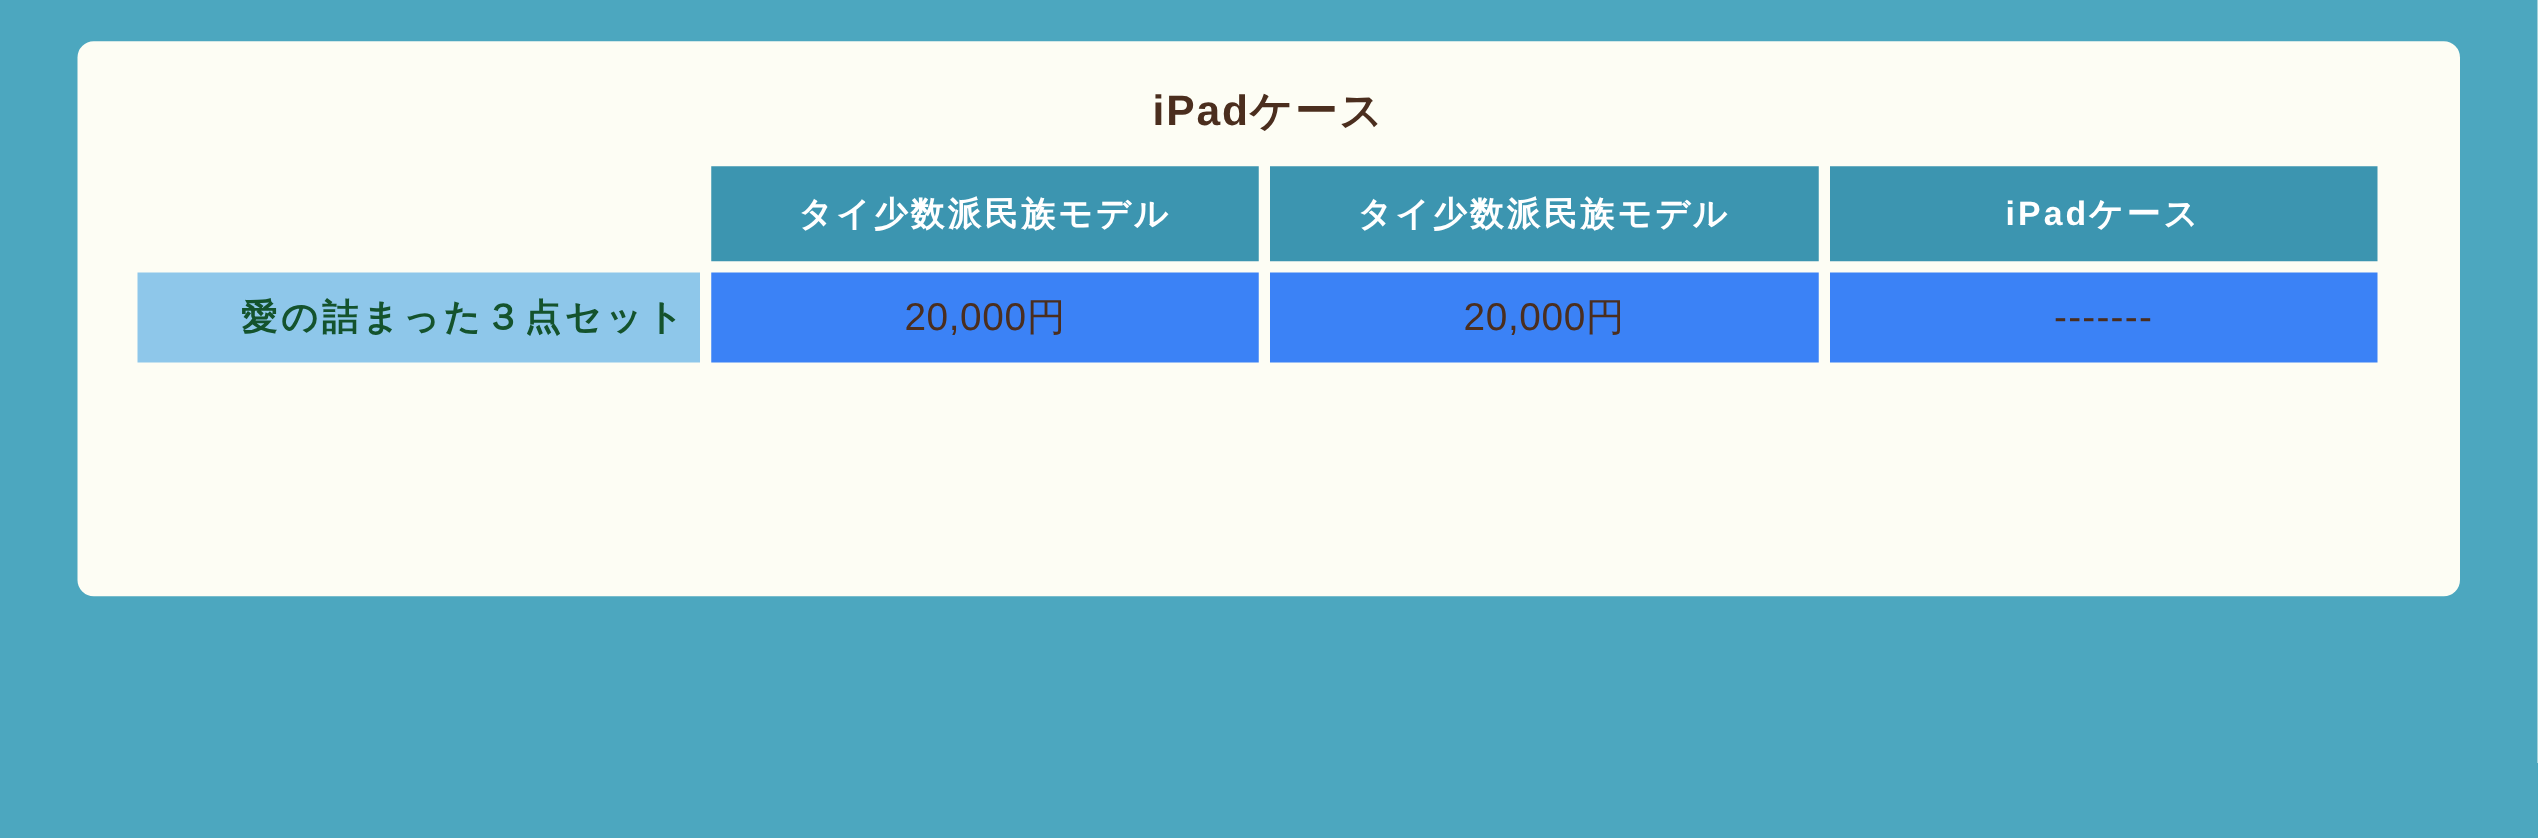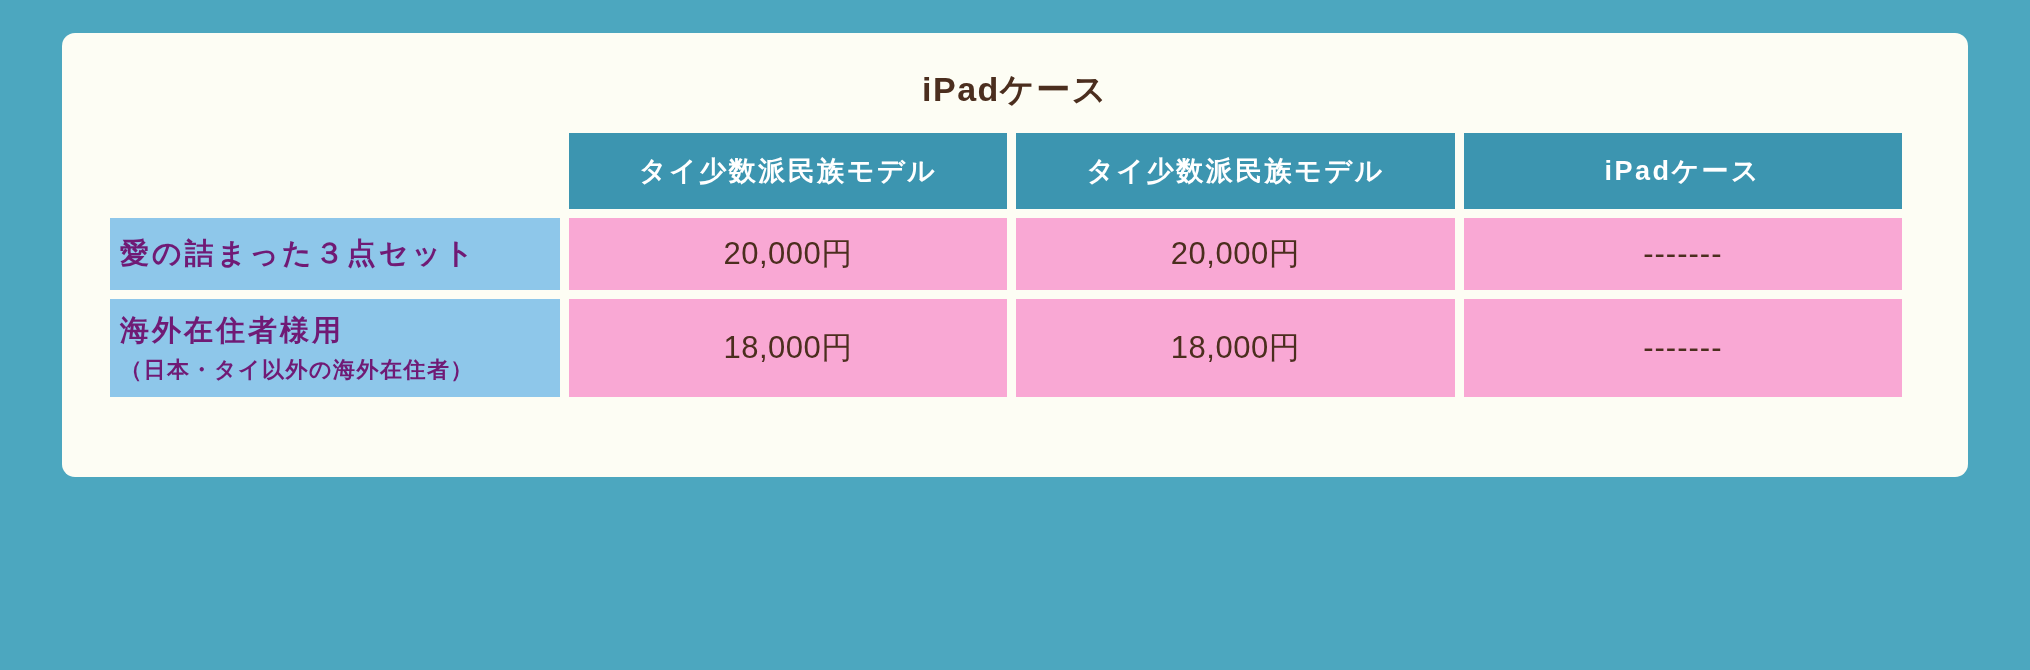--- a/index.html
+++ b/index.html
@@ -69,40 +69,40 @@
     letter-spacing: 2.5px;
     text-align: center;
     height: 66px;
     vertical-align: middle;
     white-space: nowrap;
     padding: 20px 6px;
   }
 
   .row-header {
     background: #8ec7ea;
-    color: #701a75;
+    color: #14532d;
     font-size: 29px;
     font-weight: 700;
     letter-spacing: 3px;
-    text-align: left;
+    text-align: right;
     vertical-align: middle;
     padding: 8px 10px;
     white-space: nowrap;
   }
 
   .row-header .sub {
     display: block;
     font-size: 22px;
     letter-spacing: 1.5px;
     margin-top: 4px;
     font-weight: 700;
   }
 
   .data-cell {
-    background: #f9a8d4;
+    background: #3b82f6;
     color: #4b2e1e;
     font-size: 31px;
     font-weight: 400;
     text-align: center;
     vertical-align: middle;
     letter-spacing: 0.5px;
     padding: 10px 8px;
     white-space: nowrap;
   }
 
@@ -153,29 +153,18 @@
             <span>愛の詰まった３点セット</span>
           </th>
           <td class="data-cell">20,000円</td>
           <td class="data-cell">20,000円</td>
           <td class="data-cell">
             <span class="dash-mark">-------</span>
           </td>
         </tr>
 
 
-        <tr class="row-tall">
-          <th class="row-header">
-            <span>海外在住者様用</span>
-            <span class="sub">（日本・タイ以外の海外在住者）</span>
-          </th>
-          <td class="data-cell">18,000円</td>
-          <td class="data-cell">18,000円</td>
-          <td class="data-cell">
-            <span class="dash-mark">-------</span>
-          </td>
-        </tr>
 
       </tbody>
     </table>
 
   </div>
 </div>
 
 </body></html>

